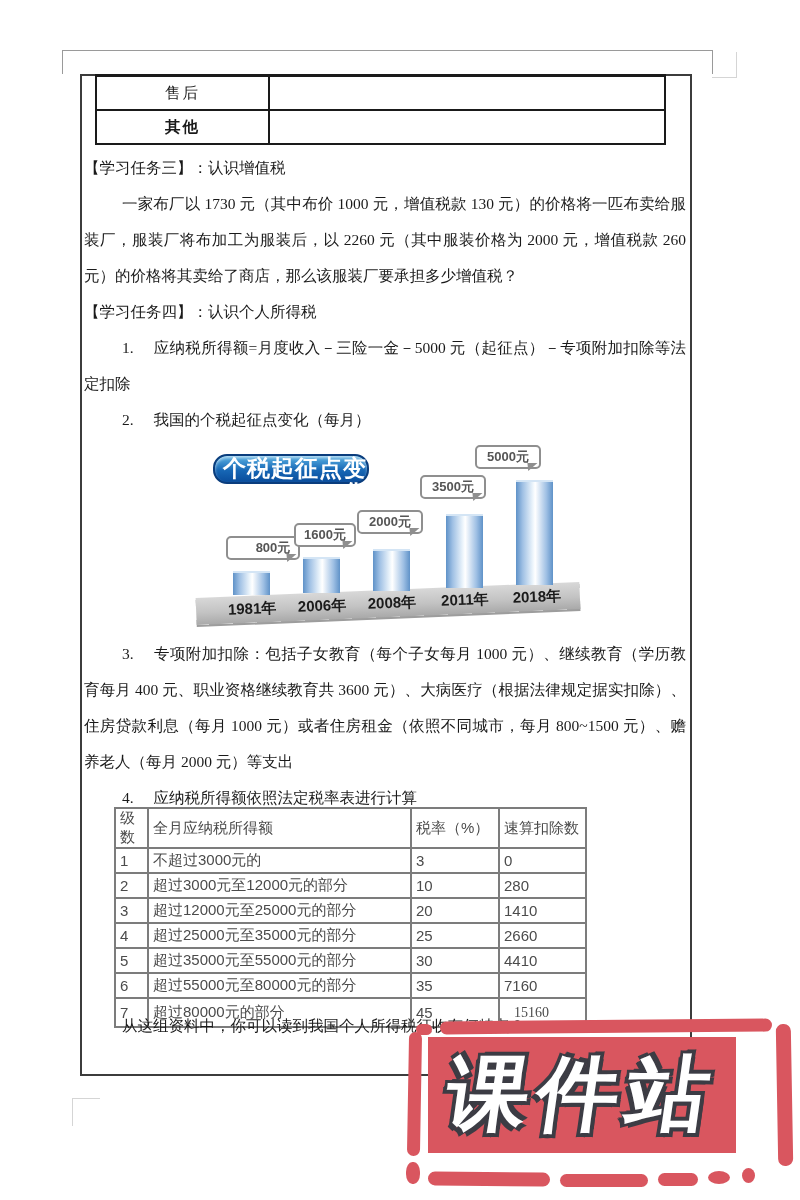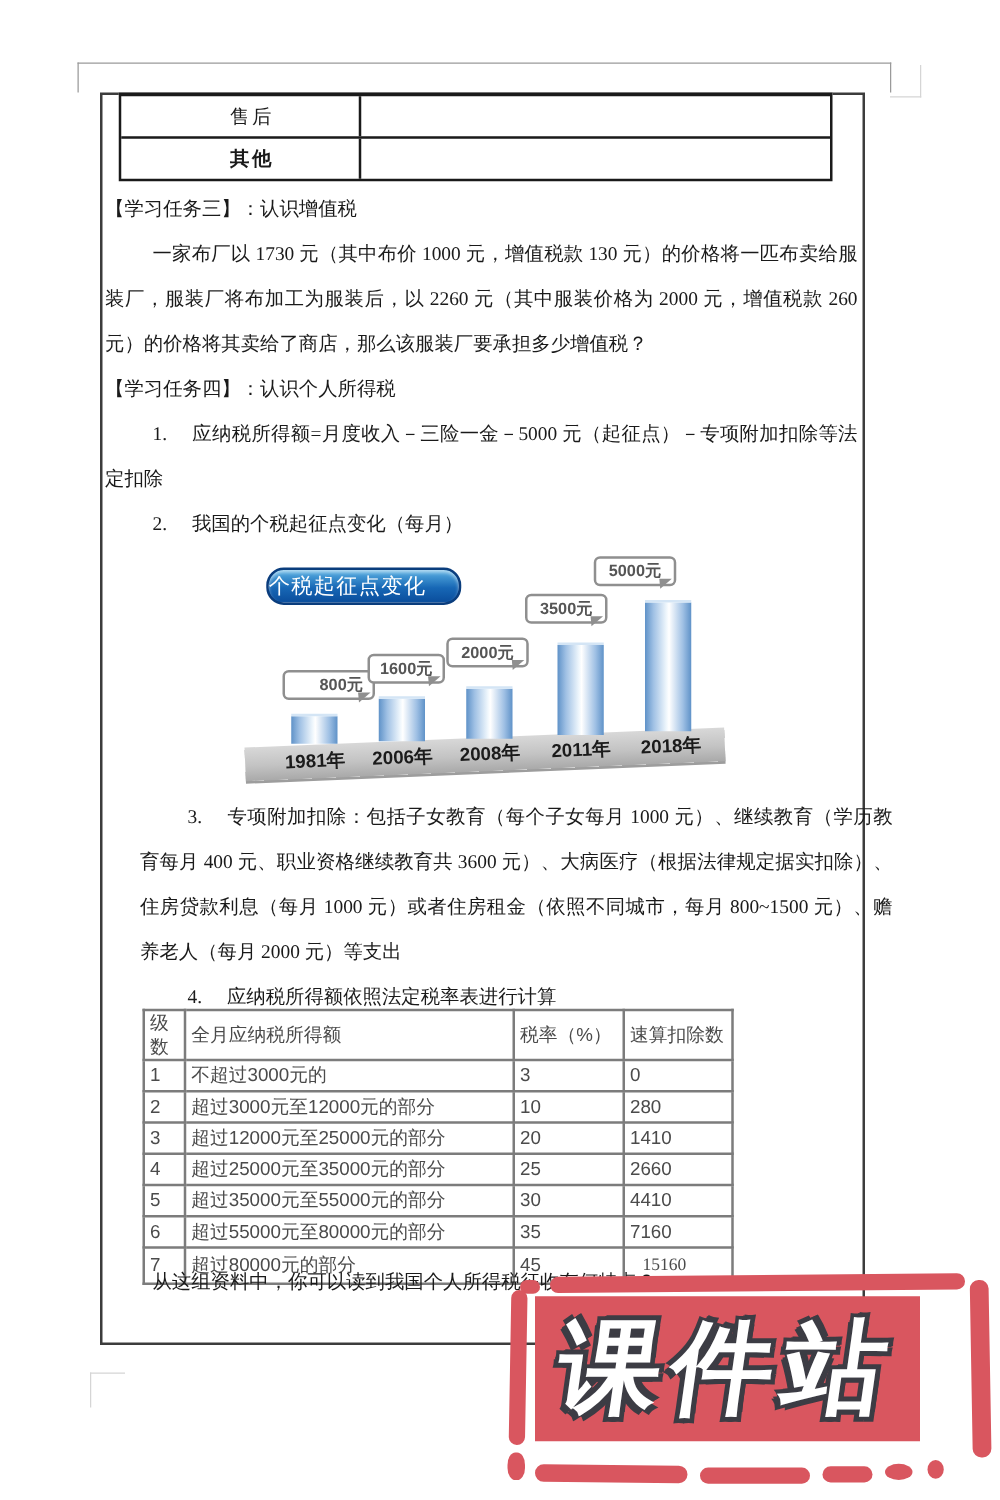--- a/index.html
+++ b/index.html
@@ -18,39 +18,39 @@
   }
   
   .top-table{
     position:absolute;left:13px;top:-2px;width:567px;
     border:2px solid #1a1a1a;border-top-width:3px;background:#fff;
   }
   .tt-row{display:flex;height:32px;border-bottom:2px solid #1a1a1a;}
   .tt-row:last-child{border-bottom:none;font-weight:bold;}
   .tt-left{
     width:171px;border-right:2px solid #1a1a1a;display:flex;
-    align-items:center;justify-content:center;font-size:15.5px;letter-spacing:2px;padding-left:19px;
+    align-items:center;justify-content:center;font-size:15.5px;letter-spacing:2px;
   }
   .tt-right{flex:1;}
   
   .textflow{position:absolute;left:2px;width:602px;font-size:15.5px;}
   .tf1{top:74px;}
-  .tf2{top:560px;margin-left:28px;}
+  .tf2{top:560px;}
   .tf3{top:932px;}
   .textflow p{margin:0;line-height:36px;text-align:justify;}
   .heading{text-align:left;}
   .indent{text-indent:2.45em;}
   .num{padding-right:20px;}
   
   .chart{position:absolute;left:118px;top:368px;width:380px;height:192px;font-family:"Liberation Sans","DejaVu Sans",sans-serif;}
   .chart-title{
     position:absolute;left:13px;top:10px;width:152px;height:26px;border-radius:14px;
     background:linear-gradient(180deg,#5ab1e3 0%,#1767b5 55%,#0a4d9c 100%);
-    border:2px solid #0a3d7d;color:#fff;font-weight:normal;font-size:17px;
-    text-align:left;line-height:25px;letter-spacing:1px;
+    border:2px solid #0a3d7d;color:#fff;font-weight:bold;font-size:23px;
+    text-align:right;line-height:25px;letter-spacing:1px;
     box-shadow:inset 0 2px 3px rgba(255,255,255,.55);
   }
   .platform{
     position:absolute;left:-4px;top:146px;width:384px;height:27px;
     background:linear-gradient(180deg,#d8d8d8 0%,#c3c3c3 55%,#a9a9a9 100%);
     transform:rotate(-2.4deg);box-shadow:0 2px 0 #9d9d9d;z-index:1;
   }
   .year{position:absolute;top:4px;width:56px;text-align:center;font-weight:bold;font-size:15px;color:#1b1b1b;}
   .y1{left:28px;}.y2{left:98px;}.y3{left:168px;}.y4{left:241px;}.y5{left:313px;}
   .bar{

